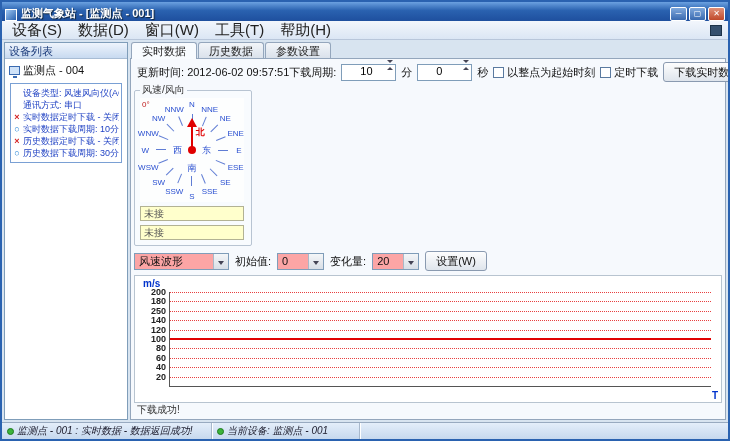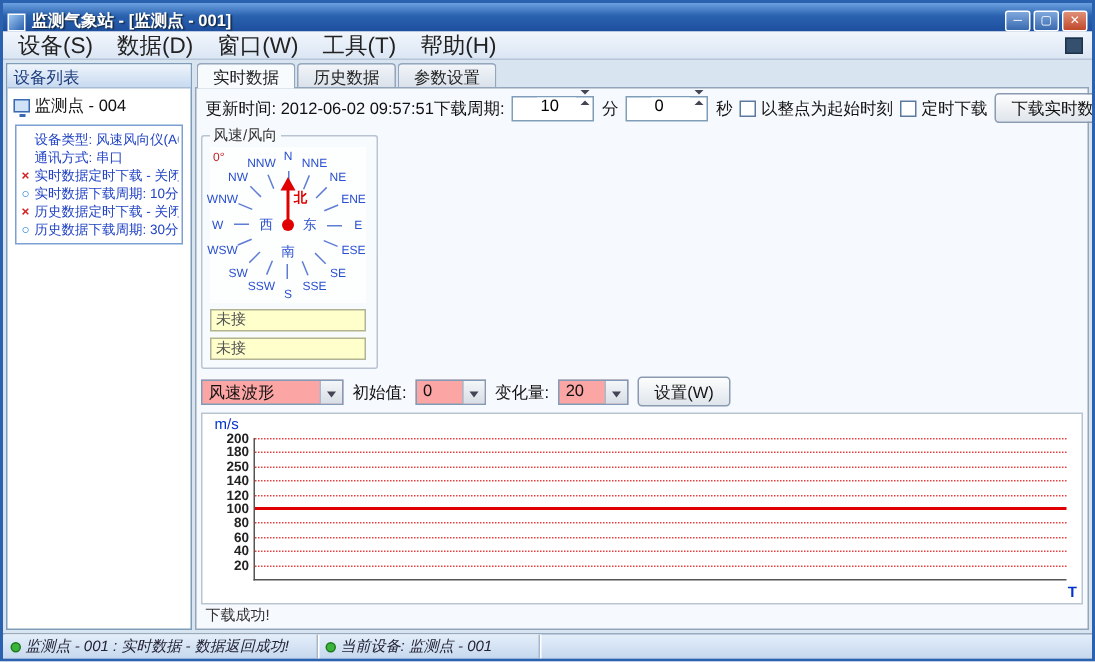--- a/index.html
+++ b/index.html
@@ -78,21 +78,21 @@
   
   .wave-row { display:flex; align-items:center; gap:6px; margin:5px 0 2px 0; font-size:11px; color:#111; flex:0 0 auto; }
   .combo { display:inline-flex; align-items:center; border:1px solid #7f9db9; background:#fca5a5; height:17px; }
   .combo .combo-value { padding:0 4px; font-size:11px; min-width:30px; }
   .combo .combo-arrow-box { width:15px; align-self:stretch; border-left:1px solid #aab8c8; background:linear-gradient(#f4f6f8,#d8dee6); position:relative; }
   .combo .combo-arrow-box::after { content:""; position:absolute; left:4px; top:7px; border:3.5px solid transparent; border-top:4px solid #445; border-bottom:none; }
   .combo.wide .combo-value { min-width:78px; }
 
   
   .chart { flex:1; margin-top:2px; background:#fff; border:1px solid #b8c4d0; position:relative; min-height:0; }
-  .y-unit { position:absolute; left:8px; top:2px; color:#0033cc; font-size:10px; font-weight:normal; }
+  .y-unit { position:absolute; left:8px; top:2px; color:#0033cc; font-size:10px; font-weight:bold; }
   .plot { position:absolute; left:34px; right:10px; top:16px; bottom:15px; border-left:1px solid #555; border-bottom:1px solid #555; }
   .gridline { position:absolute; left:0; right:0; height:0; border-top:1px dotted #e84040; }
   .series-line { position:absolute; left:0; right:0; top:50%; height:2px; margin-top:-1px; background:#e00000; }
   .ytick { position:absolute; left:-32px; width:28px; text-align:right; transform:translateY(-50%); font-size:9px; font-weight:bold; color:#222; }
   .x-label { position:absolute; right:3px; bottom:1px; color:#0033cc; font-size:10px; font-weight:bold; }
 
   .download-line { height:14px; font-size:10px; color:#333; padding-left:3px; flex:0 0 auto; }
 
   
   .statusbar { height:17px; background:linear-gradient(#e4eefa,#c6d8ee); border-top:1px solid #98aac0; display:flex; align-items:center; font-size:10px; color:#223; flex:0 0 auto; }

